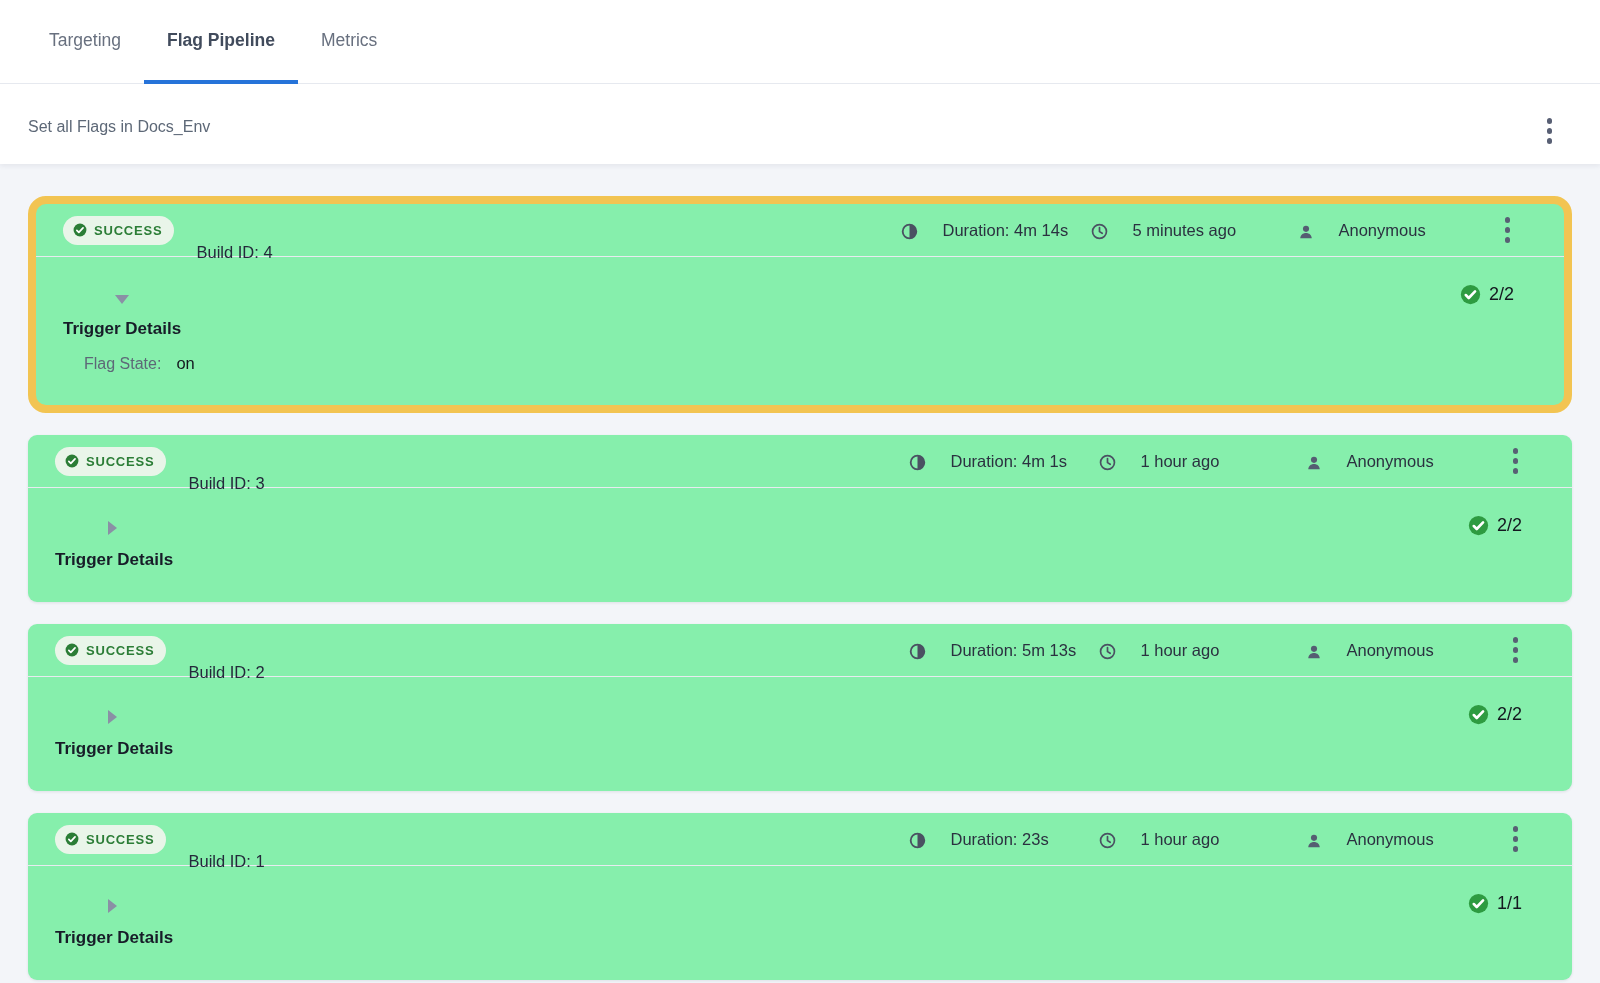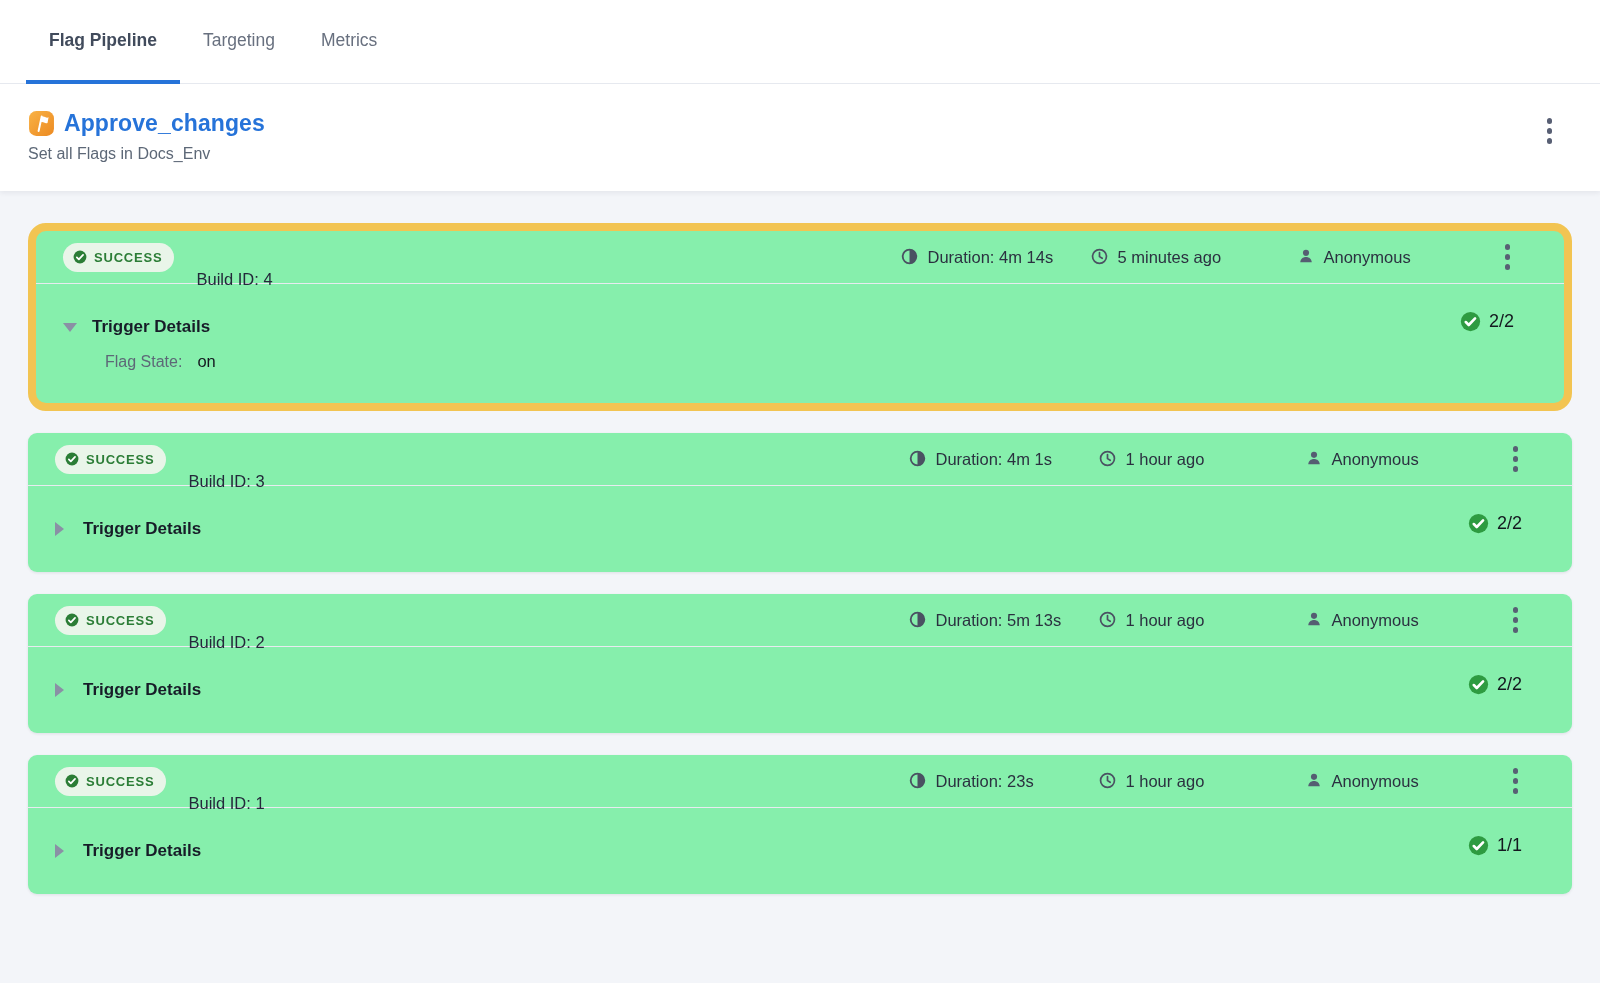--- a/index.html
+++ b/index.html
@@ -87,76 +87,60 @@
     background: var(--success-bg, #e9f5e9);
     color: var(--success-green, #2b7d36);
     font-size: 13px; font-weight: 700; letter-spacing: 0.8px;
     padding: 7px 12px 7px 10px;
     border-radius: 15px;
     margin-right: 22px;
     flex: none;
   }
   .build-id { font-size: 16.5px; color: #23293a; margin-top: 44px; }
   .meta {
-    display: flex; align-items: flex-start; gap: 10px;
+    display: flex; align-items: flex-end; gap: 25px;
     font-size: 16.5px; color: #2b3140;
     flex: none;
   }
   .meta svg { flex: none; }
   .meta-duration { margin-left: auto; width: 190px; }
   .meta-time { width: 207px; }
   .meta-user { width: 203px; }
 
   .card-body { position: relative; padding: 33px 50px 32px 27px; }
   .trigger-row {
     display: inline-flex; align-items: center; gap: 15px;
-    cursor: pointer; background: none; border: none; font-family: inherit; padding: 0;
+    cursor: pointer; background: none; border: none; font-family: inherit; padding: 0; flex-direction: column;
   }
   .caret { display: inline-block; width: 0; height: 0; }
   .caret-down { border-left: 7.5px solid transparent; border-right: 7.5px solid transparent; border-top: 9px solid #8a90a5; }
   .caret-right { border-top: 7.5px solid transparent; border-bottom: 7.5px solid transparent; border-left: 9px solid #8a90a5; margin-right: 4px; }
   .trigger-label { font-size: 17px; font-weight: 700; color: #171c28; }
-  .flag-state { display: flex; align-items: baseline; gap: 15px; margin: 15px 0 0 42px; }
+  .flag-state { display: flex; align-items: baseline; gap: 15px; margin: 15px 0 0 21px; }
   .fs-label { font-size: 16px; color: #5d6877; }
   .fs-value { font-size: 16.5px; color: #14181f; }
   .checks {
     position: absolute; top: 27px; right: 50px;
     display: flex; align-items: center; gap: 8px;
     font-size: 18px; font-weight: 400; color: #14181f;
   }
   .checks svg { flex: none; }
 </style>
 </head>
 <body>
 
 <div class="page">
 
   <header class="page-header">
     <nav class="tabs" id="tabs">
+        <button class="tab">Targeting</button>
         <button class="tab active">Flag Pipeline</button>
-        <button class="tab">Targeting</button>
         <button class="tab">Metrics</button>
       </nav>
     <div class="header-body">
-      <div class="title-row">
-        <span class="flag-icon">
-          <svg width="27" height="27" viewBox="0 0 26 26">
-            <defs>
-              <linearGradient id="fg" x1="0" y1="0" x2="1" y2="1">
-                <stop offset="0" stop-color="#f9b245"></stop>
-                <stop offset="1" stop-color="#ec8a22"></stop>
-              </linearGradient>
-            </defs>
-            <rect x="1" y="1" width="24" height="24" rx="7" fill="url(#fg)"></rect>
-            <path d="M10.2 20.2 L13.2 6.2" stroke="#ffffff" stroke-width="1.9" stroke-linecap="round" fill="none"></path>
-            <path d="M13.1 6.8 C15.6 5.2 17.2 8.4 19.8 7.1 L18.8 12.4 C16.2 13.7 14.7 10.6 12.1 12 Z" fill="#ffffff"></path>
-          </svg>
-        </span>
-        <h1 class="page-title">Approve_changes</h1>
-      </div>
       <p class="page-subtitle">Set all Flags in Docs_Env</p>
       <button class="kebab header-kebab" aria-label="menu">
         <i></i>
           <i></i>
           <i></i>
       </button>
     </div>
   </header>
 
   <main class="main" id="cards">

